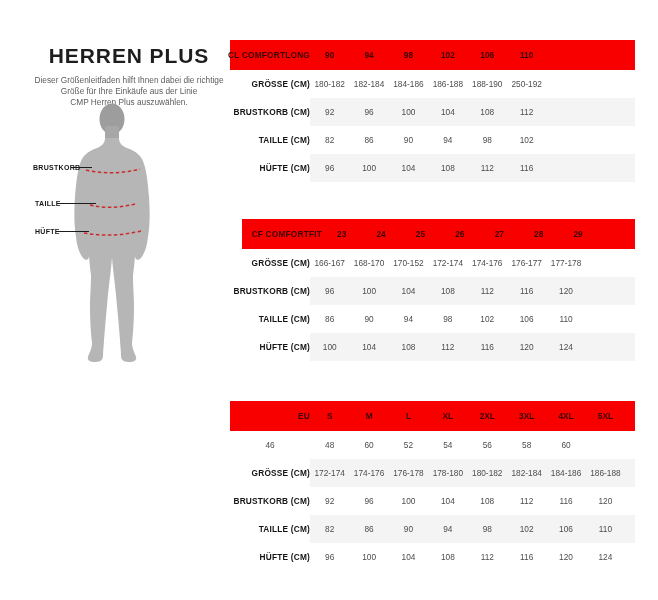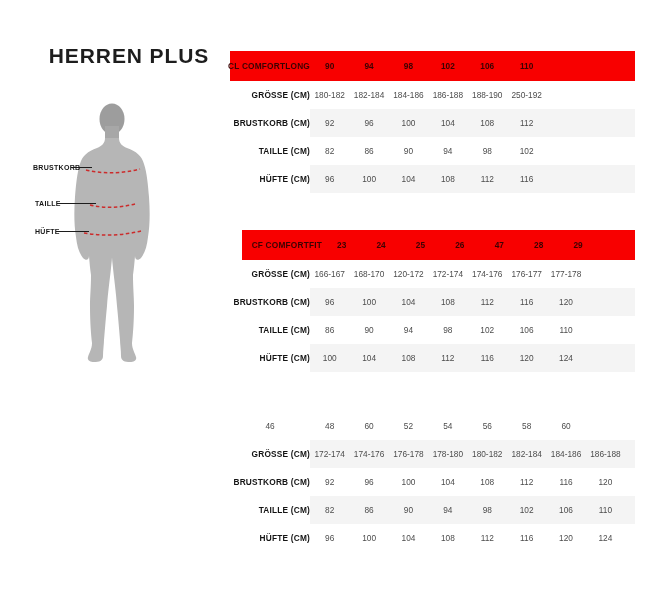--- a/index.html
+++ b/index.html
@@ -16,38 +16,43 @@
   .silhouette{position:absolute;left:60px;top:100px;width:104px;height:264px;}
   .m-label{position:absolute;font-size:7px;font-weight:700;color:#161616;letter-spacing:.3px;line-height:8px;}
   .lbl-brustkorb{left:33px;top:164px;}
   .lbl-taille{left:35px;top:200px;}
   .lbl-huefte{left:35px;top:228px;}
   .leader{position:absolute;height:1.2px;background:#1c1c1c;}
   .leader-brustkorb{left:72px;top:167px;width:20px;}
   .leader-taille{left:58px;top:203px;width:38px;}
   .leader-huefte{left:56px;top:231px;width:33px;}
   
-  .tables{position:absolute;left:230px;top:51px;width:405px;}
+  .tables{position:absolute;left:230px;top:40px;width:405px;}
   .size-table:nth-child(2){margin-top:37px;}
   .size-table:nth-child(3){margin-top:40px;}
   .row{display:grid;align-items:stretch;height:28px;}
   .row.header{height:30px;background:#f80000;}
   .row.striped{background:#f4f4f4;}
   .cell,.lbl{display:flex;align-items:center;}
   .lbl{justify-content:flex-end;font-size:8.3px;font-weight:700;color:#141414;letter-spacing:.2px;background:#ffffff;white-space:nowrap;}
   .row.header .lbl{background:transparent;}
   .cell{justify-content:center;font-size:8.3px;color:#4c4c4c;}
   .row.header .lbl,.row.header .cell{color:#3b0202;font-weight:700;}
   .filler{}
 </style>
 </head>
 <body>
 
 <div class="intro">
   <h1>HERREN PLUS</h1>
+  <div>
+    <div class="desc-line">Dieser Größenleitfaden hilft Ihnen dabei die richtige</div>
+    <div class="desc-line">Größe für Ihre Einkäufe aus der Linie</div>
+    <div class="desc-line">CMP Herren Plus auszuwählen.</div>
+  </div>
 </div>
 
 <svg class="silhouette" viewBox="0 0 104 264" aria-hidden="true">
   <ellipse cx="52" cy="19" rx="12.5" ry="15.5" fill="#9d9d9d"></ellipse>
   <path d="M45,26 L45,44 L59,44 L59,26 Z" fill="#a7a7a7"></path>
   <path fill="#b6b6b6" d="
     M45,38
     C45,43 42,46 37,48
     C28,51 22,56 20,64
     C17,73 16,85 15,97
@@ -145,30 +150,30 @@
         <div class="filler"></div>
       </div>
     </section>
   <section class="size-table">
       <div class="row header" style="grid-template-columns: 80px repeat(7, 39.4px) 1fr; margin-left: 12px;">
         <div class="lbl">CF COMFORTFIT</div>
         <div class="cell">23</div>
         <div class="cell">24</div>
         <div class="cell">25</div>
         <div class="cell">26</div>
-        <div class="cell">47</div>
+        <div class="cell">27</div>
         <div class="cell">28</div>
         <div class="cell">29</div>
         <div class="filler"></div>
       </div>
       <div class="row" style="grid-template-columns: 80px repeat(7, 39.4px) 1fr;">
         <div class="lbl">GRÖSSE (CM)</div>
         <div class="cell">166-167</div>
         <div class="cell">168-170</div>
-        <div class="cell">120-172</div>
+        <div class="cell">170-152</div>
         <div class="cell">172-174</div>
         <div class="cell">174-176</div>
         <div class="cell">176-177</div>
         <div class="cell">177-178</div>
         <div class="filler"></div>
       </div>
       <div class="row striped" style="grid-template-columns: 80px repeat(7, 39.4px) 1fr;">
         <div class="lbl">BRUSTKORB (CM)</div>
         <div class="cell">96</div>
         <div class="cell">100</div>
@@ -196,20 +201,32 @@
         <div class="cell">104</div>
         <div class="cell">108</div>
         <div class="cell">112</div>
         <div class="cell">116</div>
         <div class="cell">120</div>
         <div class="cell">124</div>
         <div class="filler"></div>
       </div>
     </section>
   <section class="size-table">
+      <div class="row header" style="grid-template-columns: 80px repeat(8, 39.4px) 1fr;">
+        <div class="lbl">EU</div>
+        <div class="cell">S</div>
+        <div class="cell">M</div>
+        <div class="cell">L</div>
+        <div class="cell">XL</div>
+        <div class="cell">2XL</div>
+        <div class="cell">3XL</div>
+        <div class="cell">4XL</div>
+        <div class="cell">5XL</div>
+        <div class="filler"></div>
+      </div>
       <div class="row" style="grid-template-columns: 80px repeat(8, 39.4px) 1fr;">
         <div class="cell">46</div>
         <div class="cell">48</div>
         <div class="cell">60</div>
         <div class="cell">52</div>
         <div class="cell">54</div>
         <div class="cell">56</div>
         <div class="cell">58</div>
         <div class="cell">60</div>
         <div class="filler"></div>

